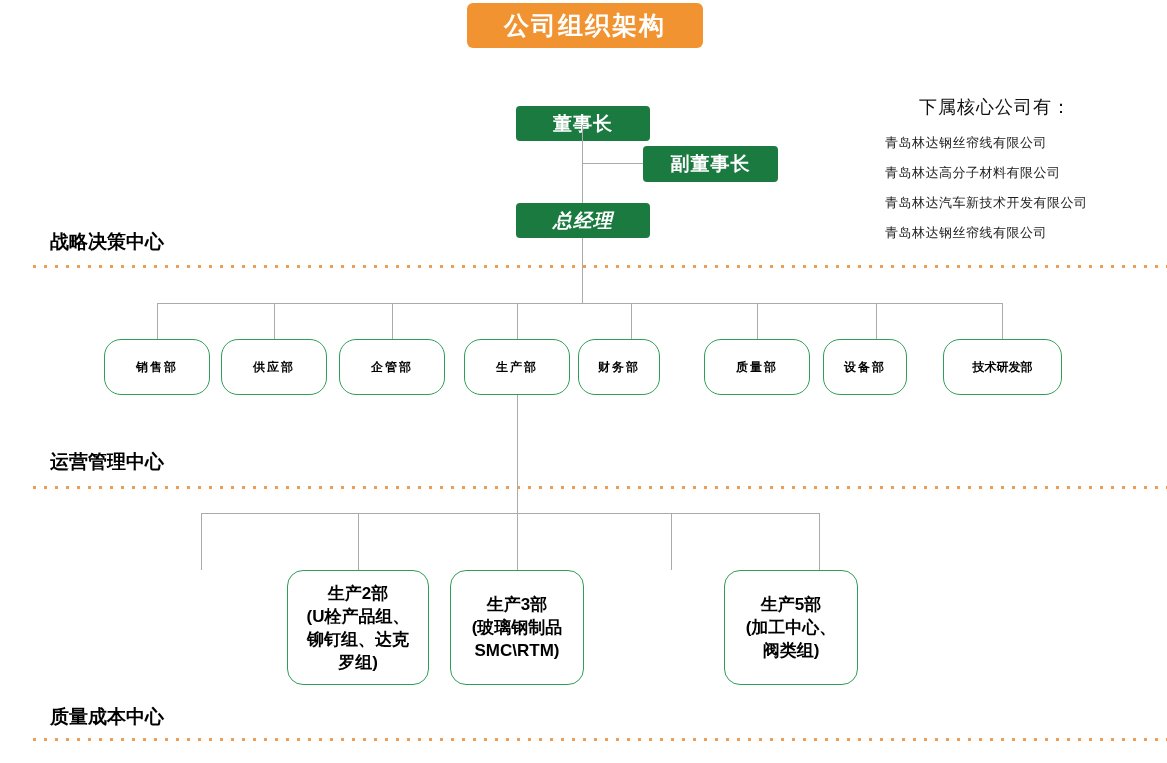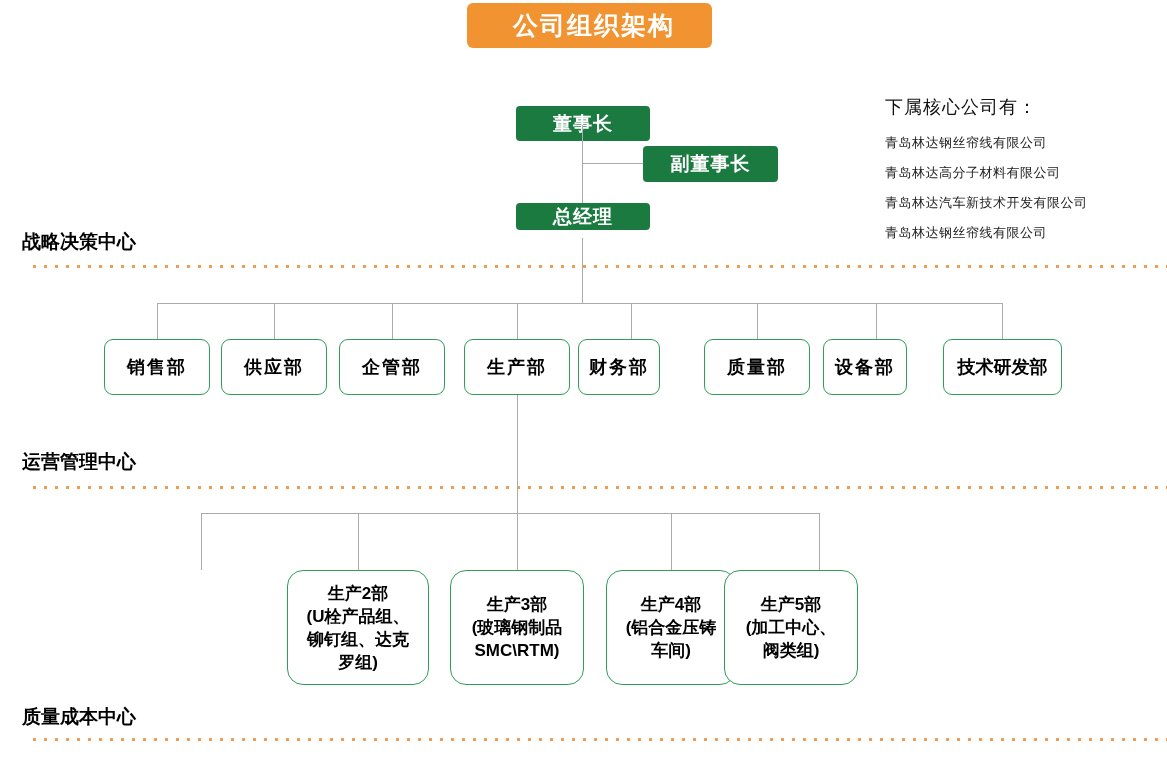--- a/index.html
+++ b/index.html
@@ -10,56 +10,56 @@
     --line: #ABABAB;
   }
   html,body{margin:0;padding:0;background:#fff;}
   body{font-family:"Liberation Sans","DejaVu Sans",sans-serif;color:#000;}
   .canvas{position:relative;width:1167px;height:763px;background:#fff;overflow:hidden;}
 
   .title-banner{
     position:absolute;left:467px;top:3px;width:236px;height:45px;
     background:var(--orange);border-radius:6px;
     display:flex;align-items:center;justify-content:center;
-    color:#fff;font-size:25px;font-weight:bold;letter-spacing:2px;padding-left:9px;
+    color:#fff;font-size:25px;font-weight:bold;letter-spacing:2px;
   }
 
   .gbox{
     position:absolute;background:var(--green);color:#fff;
     display:flex;align-items:center;justify-content:center;
     font-size:19px;font-weight:bold;border-radius:4px;letter-spacing:1px;
   }
   .gbox.chairman{left:516px;top:106px;width:134px;height:35px;}
   .gbox.vice{left:643px;top:146px;width:135px;height:36px;}
-  .gbox.gm{left:516px;top:203px;width:134px;height:27px;}
+  .gbox.gm{left:516px;top:203px;width:134px;height:35px;font-style:italic;}
 
   .section-label{
-    position:absolute;left:22px;font-size:19px;font-weight:bold;color:#000;text-align:center;
+    position:absolute;left:50px;font-size:19px;font-weight:bold;color:#000;text-align:center;
   }
   .section-label.s1{top:229px;}
   .section-label.s2{top:449px;}
   .section-label.s3{top:704px;}
 
   .dotline{
     position:absolute;left:33px;width:1134px;height:3px;
     background-image:repeating-linear-gradient(to right,var(--dot) 0 3px,transparent 3px 11px);
   }
   .dotline.d1{top:265px;}
   .dotline.d2{top:486px;}
   .dotline.d3{top:738px;}
 
   .subs{position:absolute;left:885px;top:94px;width:280px;}
-  .subs .subs-heading{font-size:18px;line-height:26px;color:#111;margin-bottom:8px;letter-spacing:1px;}
+  .subs .subs-heading{font-size:18px;line-height:26px;color:#111;margin-bottom:8px;letter-spacing:1px;margin-left:34px;}
   .subs .company{font-size:13px;line-height:30px;color:#222;letter-spacing:0.5px;}
 
   .dept{
     position:absolute;top:339px;height:56px;background:#fff;
-    border:1.5px solid var(--border-green);border-radius:9px;
+    border:1.5px solid var(--border-green);border-radius:17px;
     display:flex;align-items:center;justify-content:center;
-    font-size:18px;font-weight:bold;color:#000;box-sizing:border-box;letter-spacing:2px;
+    font-size:12px;font-weight:bold;color:#000;box-sizing:border-box;letter-spacing:2px;
   }
   .dept.w1{left:104px;width:106px;}
   .dept.w2{left:221px;width:106px;}
   .dept.w3{left:339px;width:106px;}
   .dept.w4{left:464px;width:106px;}
   .dept.w5{left:578px;width:82px;}
   .dept.w6{left:704px;width:106px;}
   .dept.w7{left:823px;width:84px;}
   .dept.w8{left:943px;width:119px;letter-spacing:0;}
 
@@ -136,20 +136,17 @@
   <div class="dept w7">设备部</div>
   <div class="dept w8">技术研发部</div>
 
   <div class="prod p2">生产2部
 (U栓产品组、
 铆钉组、达克
 罗组)</div>
   <div class="prod p3">生产3部
 (玻璃钢制品
 SMC\RTM)</div>
-  <div class="prod p4">生产4部
-(铝合金压铸
-车间)</div>
   <div class="prod p5">生产5部
 (加工中心、
 阀类组)</div>
 
 </div>
 
 </body></html>

